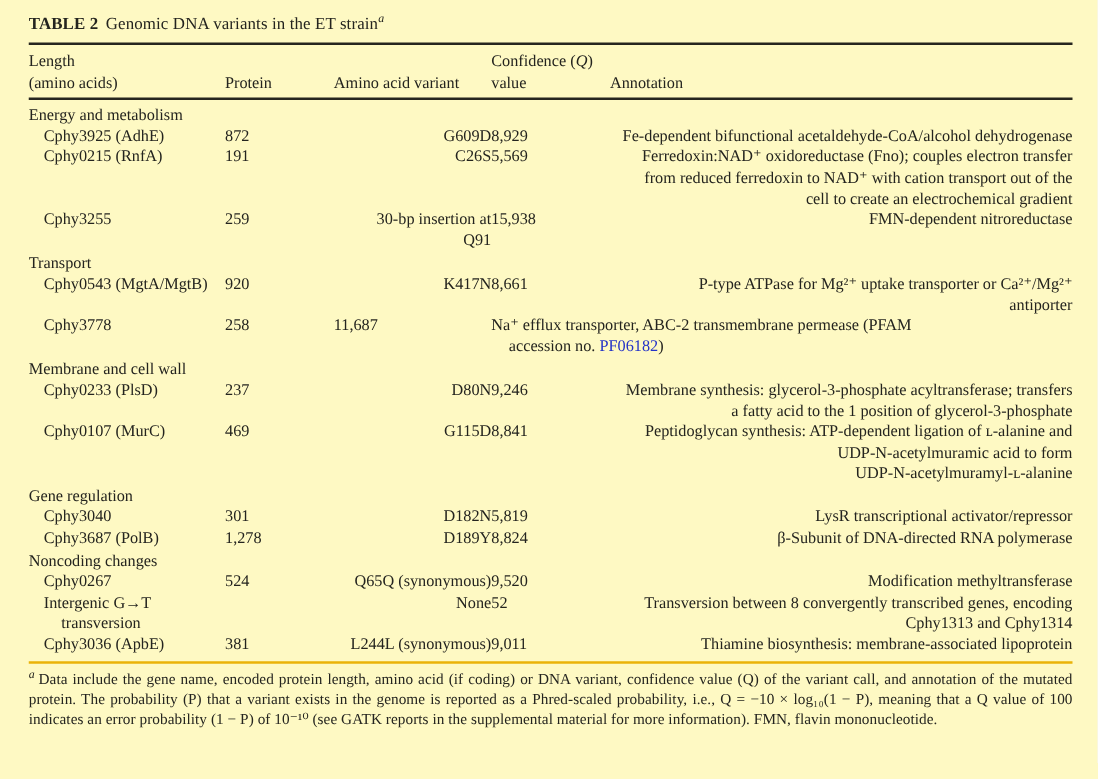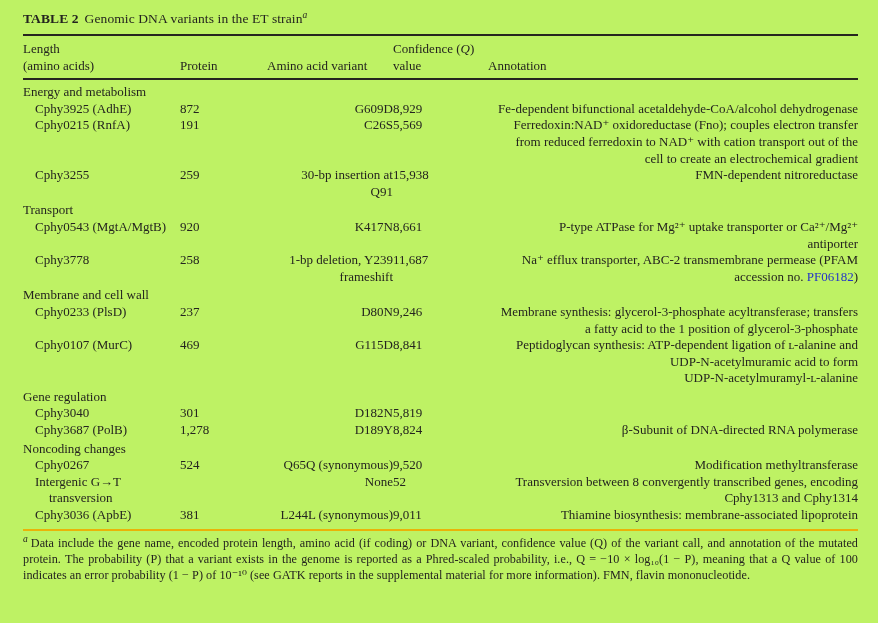--- a/index.html
+++ b/index.html
@@ -1,18 +1,18 @@
 <!DOCTYPE html>
 <html><head>
 <meta charset="utf-8">
 <style>
   html, body { margin:0; padding:0; background:#f6f6f4; }
   .page {
     width:878px; height:623px; box-sizing:border-box;
-    background:#bef264; color:#24241f;
+    background:#fef9c3; color:#24241f;
     padding:10px 20px 0 23px;
     font-family:"Liberation Serif","DejaVu Serif",serif;
     font-size:13px; overflow:hidden;
   }
   .title { font-size:13.5px; line-height:18px; margin-bottom:6px; letter-spacing:.1px; }
   .title .lbl { font-weight:bold; margin-right:6px; }
   sup.mark { font-style:italic; font-size:9.5px; vertical-align:super; line-height:0; }
 
   .thead {
     display:grid; grid-template-columns:157px 87px 126px 95px 1fr;
@@ -87,22 +87,20 @@
         <div class="cell c-protein">Cphy0543 (MgtA/MgtB)</div>
         <div class="cell">920</div>
         <div class="cell hang">K417N</div>
         <div class="cell">8,661</div>
         <div class="cell hang">P-type ATPase for Mg²⁺ uptake transporter or Ca²⁺/Mg²⁺
 antiporter</div>
       </div>
       <div class="row">
         <div class="cell c-protein">Cphy3778</div>
         <div class="cell">258</div>
-        <div class="cell hang">1-bp deletion, Y239
-frameshift</div>
         <div class="cell">11,687</div>
         <div class="cell hang"><span>Na⁺ efflux transporter, ABC-2 transmembrane permease (PFAM
 accession no. </span><a class="link">PF06182</a><span>)</span></div>
       </div>
     </div>
 
     <div class="section">
       <div class="sec-name">Membrane and cell wall</div>
       <div class="row">
         <div class="cell c-protein">Cphy0233 (PlsD)</div>
@@ -123,20 +121,21 @@
       </div>
     </div>
 
     <div class="section">
       <div class="sec-name">Gene regulation</div>
       <div class="row">
         <div class="cell c-protein">Cphy3040</div>
         <div class="cell">301</div>
         <div class="cell hang">D182N</div>
         <div class="cell">5,819</div>
+        <div class="cell hang">LysR transcriptional activator/repressor</div>
       </div>
       <div class="row">
         <div class="cell c-protein">Cphy3687 (PolB)</div>
         <div class="cell">1,278</div>
         <div class="cell hang">D189Y</div>
         <div class="cell">8,824</div>
         <div class="cell hang">β-Subunit of DNA-directed RNA polymerase</div>
       </div>
     </div>
 

